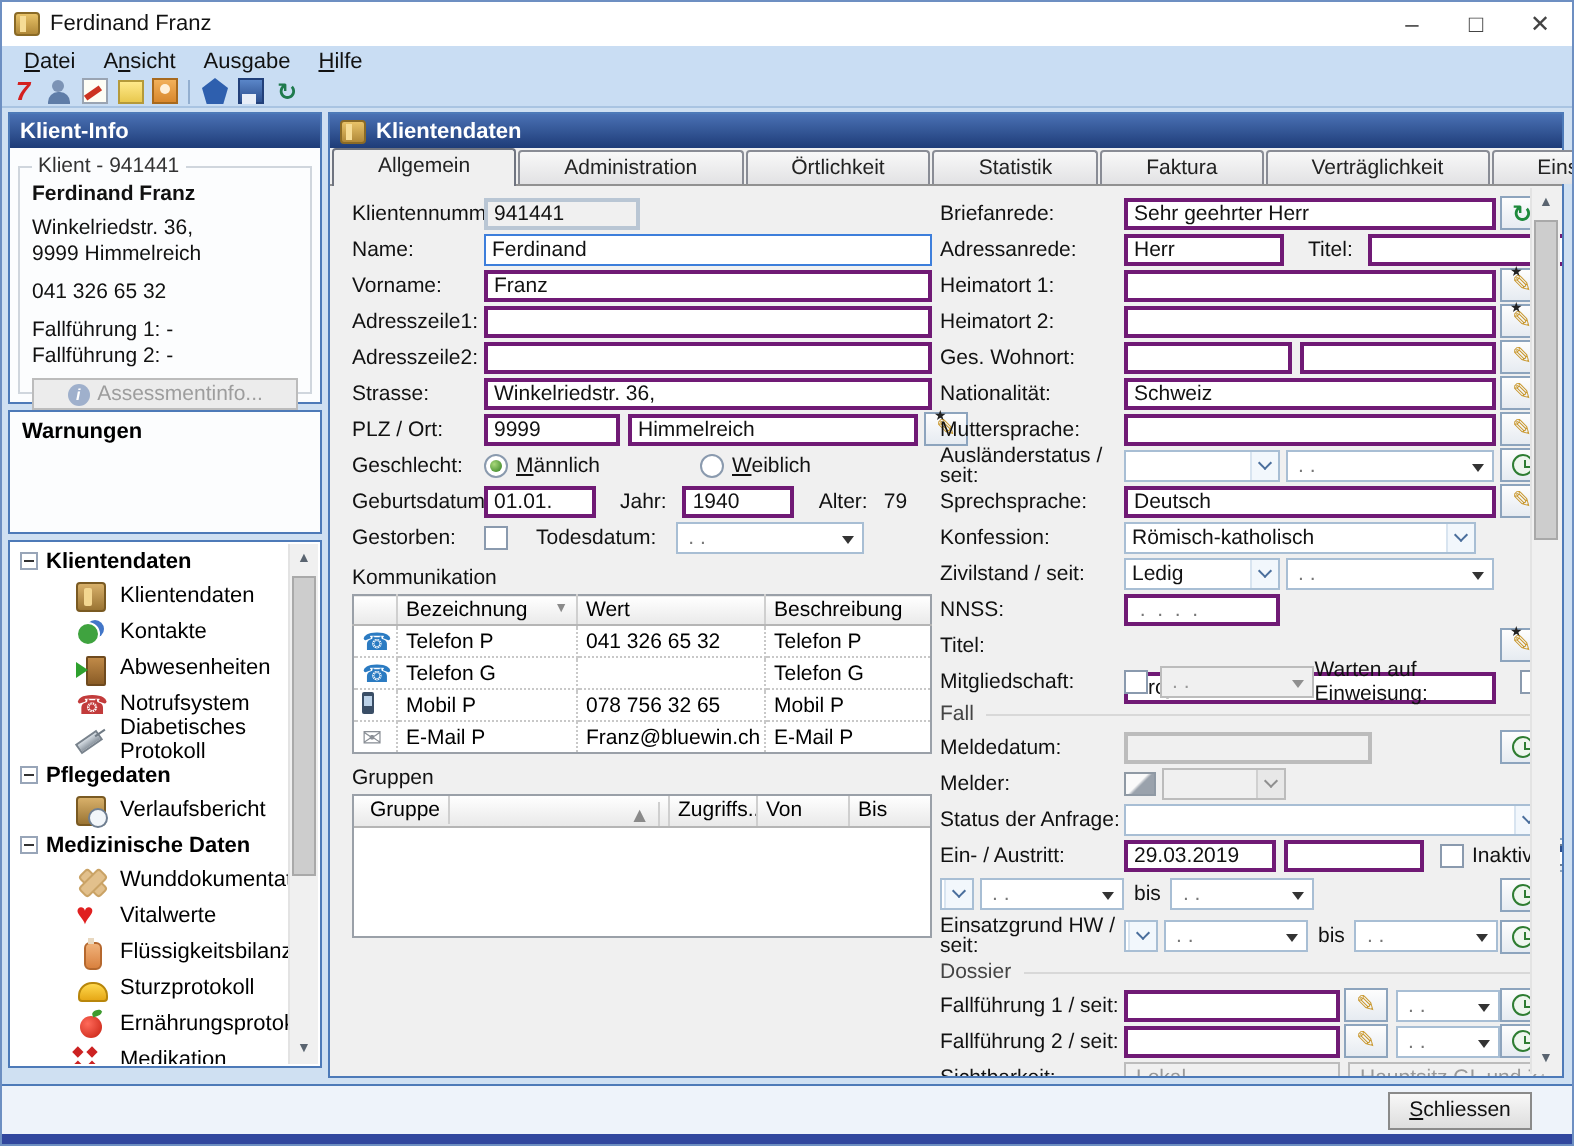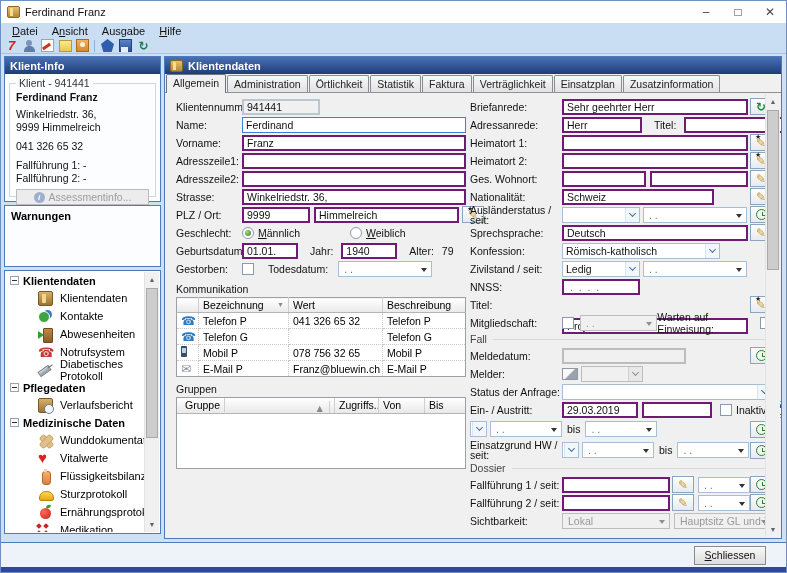--- a/index.html
+++ b/index.html
@@ -76,21 +76,21 @@
   
   .vscroll { position: absolute; top: 1px; right: 1px; bottom: 1px; width: 15px; background: #f0f0f0; border-left: 1px solid #e3e3e3; }
   .sarr { height: 15px; text-align: center; font-size: 7px; color: #5a6470; line-height: 15px; }
   .sarr.down { position: absolute; bottom: 0; left: 0; right: 0; }
   .sthumb { position: absolute; left: 1px; right: 1px; background: #cdcdcd; border: 1px solid #a9a9a9; }
   
   .mainpanel { left: 163px; top: 2px; width: 618px; height: 483px; background: #f0f0f0; }
   .mi-folder { width: 13px; height: 12px; background: linear-gradient(#e8c268,#b08838); border: 1px solid #8a6a26; border-radius: 2px; position: relative; }
   .mi-folder::after { content: ""; position: absolute; left: 2px; top: 1px; bottom: 1px; width: 3px; background: #f6dc96; }
   .tabstrip { height: 19px; display: flex; align-items: flex-end; padding: 2px 0 0 1px; gap: 1px; border-bottom: 1px solid #919191; background: #f0f0f0; }
-  .tab { padding: 2px 6px 2px; border: 1px solid #898c95; border-bottom: none; background: linear-gradient(#f8f8f8,#e2e2e4); border-radius: 2px 2px 0 0; font-size: 10.5px; color: #222; }
+  .tab { padding: 2px 22px 2px; border: 1px solid #898c95; border-bottom: none; background: linear-gradient(#f8f8f8,#e2e2e4); border-radius: 2px 2px 0 0; font-size: 10.5px; color: #222; }
   .tab.active { background: #f0f0f0; margin-bottom: -1px; padding-bottom: 4px; border-color: #6f7480; }
   .mcontent { position: absolute; top: 36px; left: 0; right: 0; bottom: 0; background: #f0f0f0; overflow: hidden; }
   .colL { position: absolute; left: 11px; top: 5px; width: 290px; }
   .colR { position: absolute; left: 305px; top: 5px; width: 302px; }
   .fr { display: flex; align-items: center; height: 17px; margin-bottom: 1px; font-size: 10.5px; color: #111; }
   .fl { width: 66px; flex: none; }
   .rl { width: 92px; flex: none; line-height: 10px; }
   .inp { border: 2px solid #701a75; background: #fff; height: 16px; font: inherit; padding: 0 3px; color: #111; }
   .inp.ro { background: #f0f0f0; border-color: #b9c6d4; }
   .inp.focused { border: 1px solid #3d7edb; }
@@ -437,21 +437,28 @@
           <div class="fr">
             <span class="rl">Ges. Wohnort:</span>
             <input class="inp" style="width: 84px;" value="">
             <input class="inp" style="width: 98px; margin-left: 4px;" value="">
             <span class="sbtn mlauto">
                 <span class="ic-pencil"></span>
               </span>
           </div>
           <div class="fr">
             <span class="rl">Nationalität:</span>
-            <input class="inp" style="width: 152px;" value="Schweiz">
+            <input class="inp" style="width: 186px;" value="Schweiz">
+            <span class="sbtn mlauto">
+                <span class="ic-pencil"></span>
+              </span>
+          </div>
+          <div class="fr">
+            <span class="rl">Muttersprache:</span>
+            <input class="inp" style="width: 186px;" value="">
             <span class="sbtn mlauto">
                 <span class="ic-pencil"></span>
               </span>
           </div>
           <div class="fr">
             <span class="rl">Ausländerstatus / seit:</span>
             <span class="combo" style="width:78px"><span></span><span class="cbtn">
                   <span class="chev"></span>
                 </span></span>
             <span class="dcombo" style="width:104px;margin-left:3px"><span> .  . </span><span class="tri"></span></span>
@@ -461,21 +468,21 @@
           </div>
           <div class="fr">
             <span class="rl">Sprechsprache:</span>
             <input class="inp" style="width: 186px;" value="Deutsch">
             <span class="sbtn mlauto">
                 <span class="ic-pencil"></span>
               </span>
           </div>
           <div class="fr">
             <span class="rl">Konfession:</span>
-            <span class="combo" style="width:158px"><span>Römisch-katholisch</span><span class="cbtn">
+            <span class="combo" style="width:176px"><span>Römisch-katholisch</span><span class="cbtn">
                   <span class="chev"></span>
                 </span></span>
           </div>
           <div class="fr">
             <span class="rl">Zivilstand / seit:</span>
             <span class="combo" style="width:78px"><span>Ledig</span><span class="cbtn">
                   <span class="chev"></span>
                 </span></span>
             <span class="dcombo" style="width:104px;margin-left:3px"><span> .  . </span><span class="tri"></span></span>
           </div>

